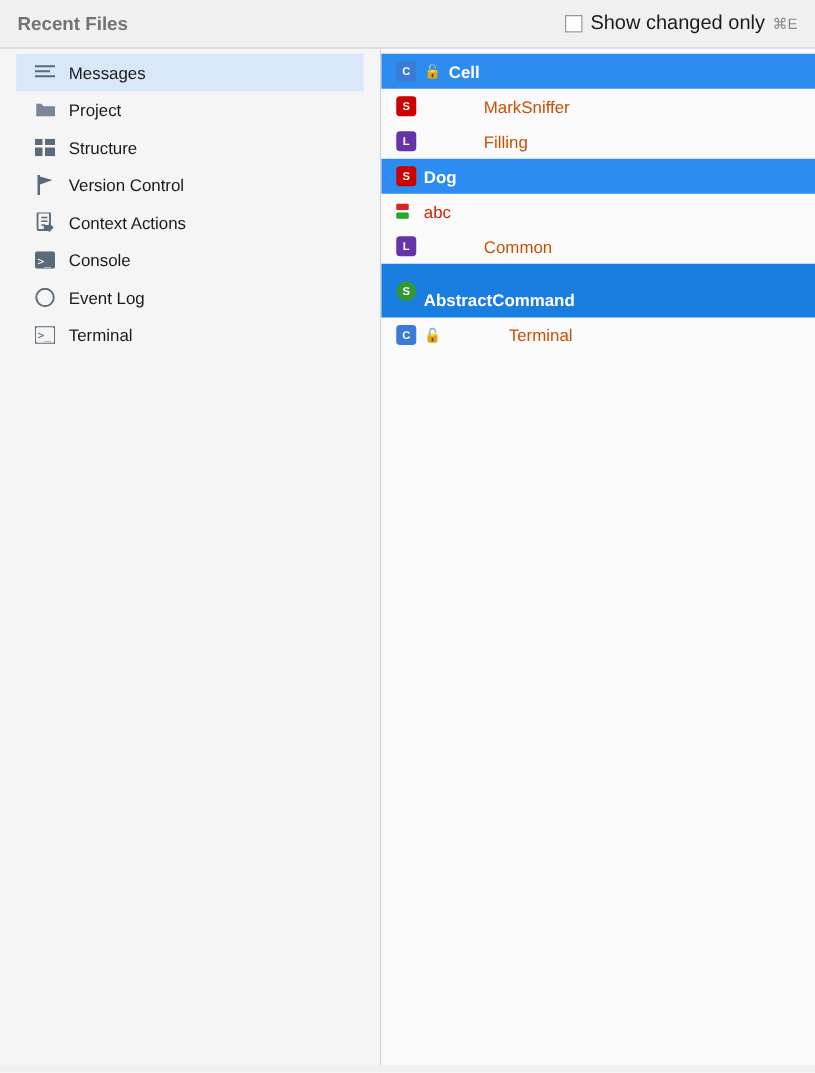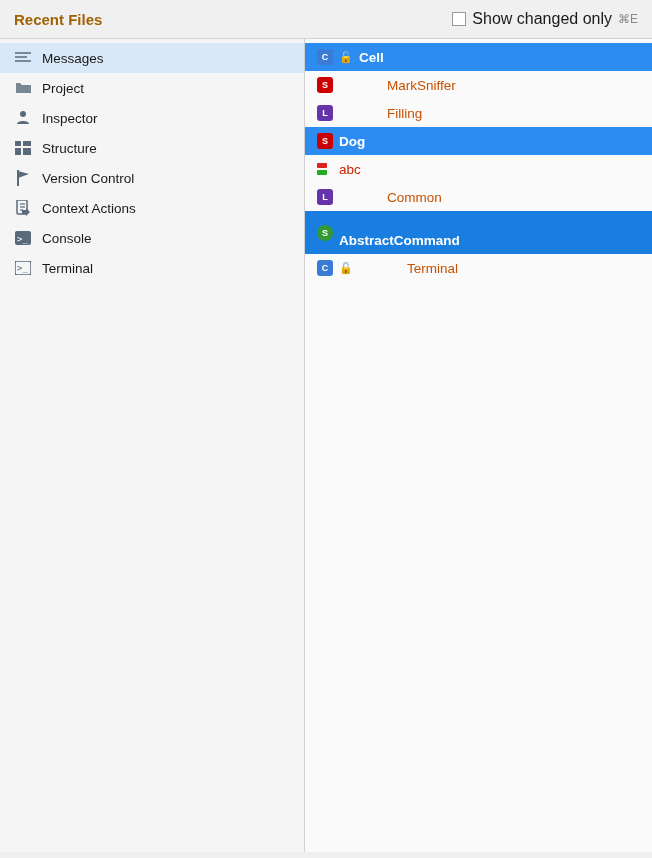--- a/index.html
+++ b/index.html
@@ -17,21 +17,21 @@
       align-items: center;
       padding: 10px 14px;
       background: #f0f0f0;
       border-bottom: 1px solid #d0d0d0;
       gap: 12px;
     }
 
     .header-title {
       font-weight: 700;
       font-size: 15px;
-      color: #a16207;
+      color: #737373;
     }
 
     .spacer { flex: 1; }
 
     .checkbox-container {
       display: flex;
       align-items: center;
       gap: 6px;
     }
 
@@ -55,21 +55,21 @@
 
     .main-content {
       display: flex;
       height: calc(858px - 45px);
     }
 
     .sidebar {
       width: 305px;
       background: #f5f5f5;
       border-right: 1px solid #d0d0d0;
-      padding: 4px 0;
+      padding: 4px 13px;
       flex-shrink: 0;
     }
 
     .sidebar-item {
       display: flex;
       align-items: center;
       padding: 6px 14px;
       cursor: pointer;
       gap: 10px;
       color: #1a1a1a;
@@ -198,29 +198,20 @@
 
       <div class="sidebar-item">
         <div class="sidebar-icon">
           <svg width="17" height="14" viewBox="0 0 17 14" fill="none">
             <path d="M1 3 L1 12 L16 12 L16 4 L7 4 L5 2 L1 2 Z" fill="#5a6a7a" opacity="0.8"></path>
           </svg>
         </div>
         <span class="sidebar-label">Project</span>
       </div>
 
-      <div class="sidebar-item">
-        <div class="sidebar-icon">
-          <svg width="14" height="16" viewBox="0 0 14 16" fill="none">
-            <circle cx="7" cy="4" r="3" fill="#5a6a7a"></circle>
-            <path d="M1 14 C1 10 13 10 13 14" fill="#5a6a7a"></path>
-          </svg>
-        </div>
-        <span class="sidebar-label">Inspector</span>
-      </div>
 
       <div class="sidebar-item">
         <div class="sidebar-icon">
           <svg width="16" height="14" viewBox="0 0 16 14" fill="none">
             <rect x="0" y="0" width="6" height="5" fill="#5a6a7a"></rect>
             <rect x="8" y="0" width="8" height="5" fill="#5a6a7a"></rect>
             <rect x="0" y="7" width="6" height="7" fill="#5a6a7a"></rect>
             <rect x="8" y="7" width="8" height="7" fill="#5a6a7a"></rect>
           </svg>
         </div>
@@ -253,20 +244,28 @@
       <div class="sidebar-item">
         <div class="sidebar-icon">
           <svg width="16" height="14" viewBox="0 0 16 14" fill="none">
             <rect x="0" y="0" width="16" height="14" rx="2" fill="#5a6a7a"></rect>
             <text x="2" y="11" font-size="9" fill="white" font-family="monospace">&gt;_</text>
           </svg>
         </div>
         <span class="sidebar-label">Console</span>
       </div>
 
+      <div class="sidebar-item">
+        <div class="sidebar-icon">
+          <svg width="16" height="16" viewBox="0 0 16 16" fill="none">
+            <circle cx="8" cy="8" r="7" fill="none" stroke="#5a6a7a" stroke-width="1.5"></circle>
+          </svg>
+        </div>
+        <span class="sidebar-label">Event Log</span>
+      </div>
 
       <div class="sidebar-item">
         <div class="sidebar-icon">
           <svg width="16" height="14" viewBox="0 0 16 14" fill="none">
             <rect x="0" y="0" width="16" height="14" rx="2" fill="none" stroke="#5a6a7a" stroke-width="1.5"></rect>
             <text x="2" y="10" font-size="9" fill="#5a6a7a" font-family="monospace">&gt;_</text>
           </svg>
         </div>
         <span class="sidebar-label">Terminal</span>
       </div>

